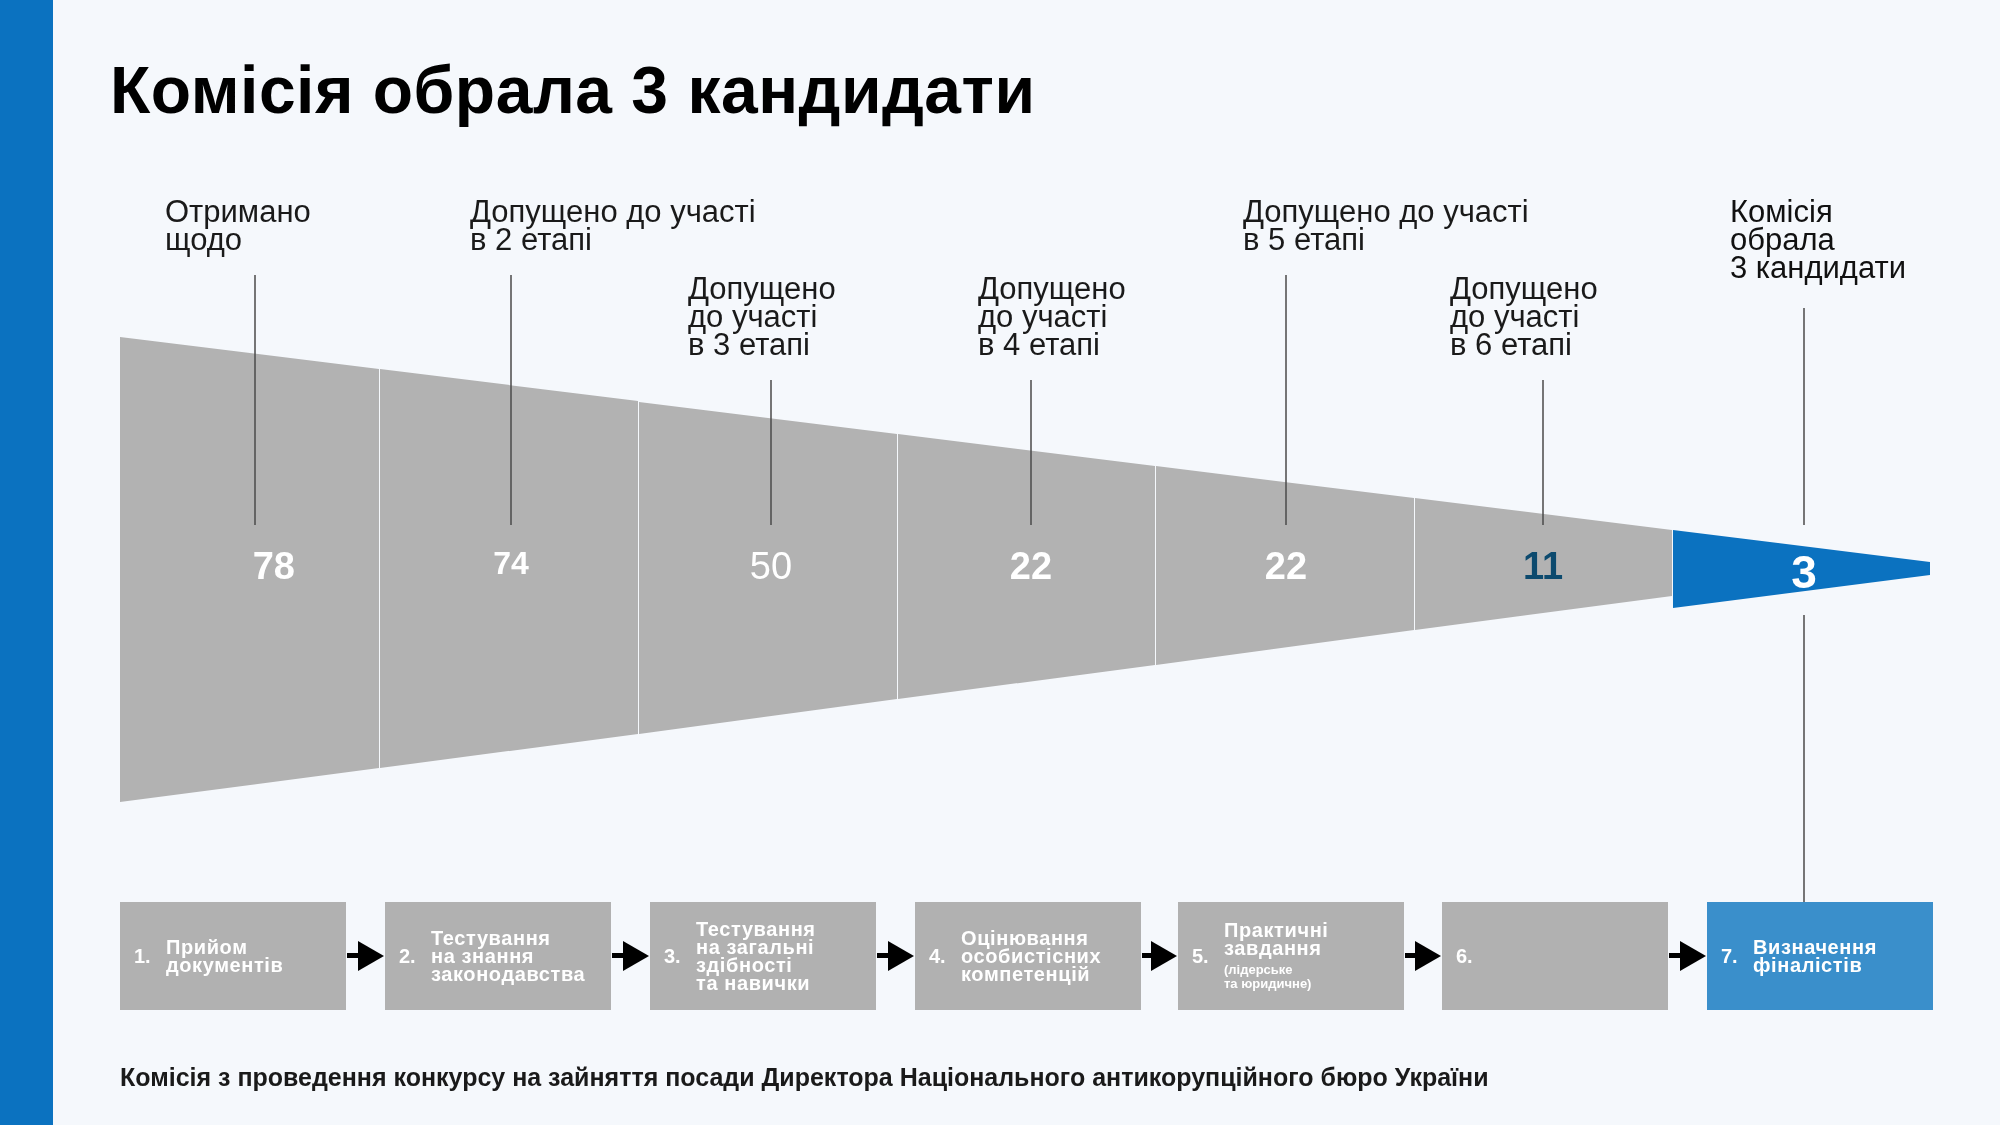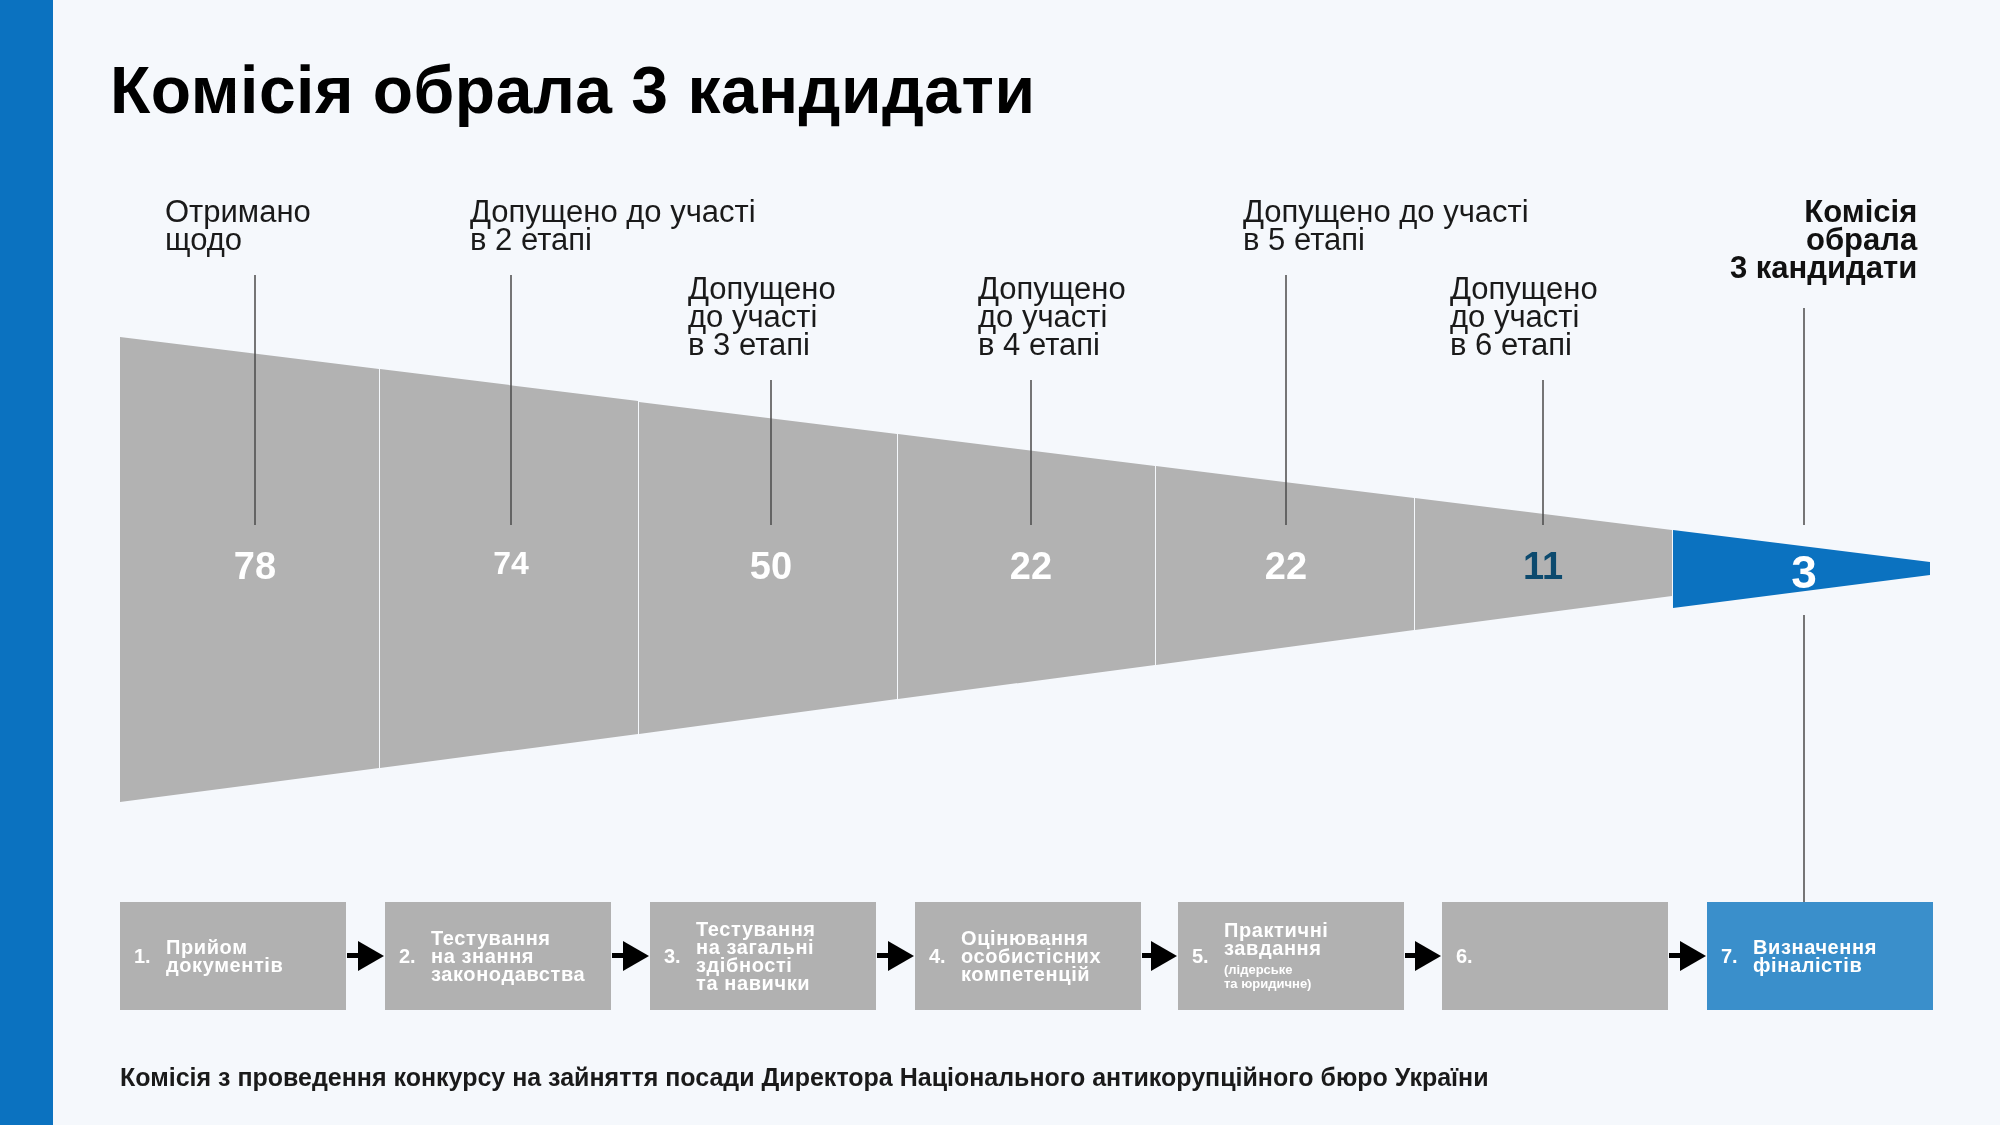--- a/index.html
+++ b/index.html
@@ -5,21 +5,21 @@
   html, body { margin: 0; padding: 0; }
   body {
     width: 2000px; height: 1125px; position: relative; overflow: hidden;
     background: #f5f8fc;
     font-family: "Liberation Sans", "DejaVu Sans", sans-serif;
     color: #111;
   }
   .side-bar { position: absolute; left: 0; top: 0; width: 53px; height: 1125px; background: #0b72c0; }
   .title { position: absolute; left: 110px; top: 54px; font-size: 66px; font-weight: bold; letter-spacing: 0.5px; color: #000; margin: 0; line-height: 1.1; }
   .stage-label { position: absolute; font-size: 31px; line-height: 28px; color: #1a1a1a; white-space: pre-line; margin: 0; }
-  .stage-label.bold { font-weight: bold; color: #111; text-align: right; }
+  .stage-label.bold { font-weight: normal; color: #111; }
   svg.funnel { position: absolute; left: 0; top: 0; }
   .step-box { position: absolute; top: 902px; height: 108px; width: 226px; background: #b1b1b1; color: #fff; display: flex; align-items: center; box-sizing: border-box; padding-left: 14px; }
   .step-box.final { background: #3a8fcb; }
   .step-num { font-size: 20px; font-weight: bold; width: 32px; flex: none; }
   .step-text { font-size: 20px; font-weight: bold; line-height: 18px; letter-spacing: 0.6px; white-space: pre-line; }
   .step-sub { display: block; font-size: 13px; font-weight: bold; line-height: 14px; margin-top: 6px; letter-spacing: 0; white-space: pre-line; }
   .footer { position: absolute; left: 120px; top: 1063px; font-size: 25px; color: #1a1a1a; margin: 0; font-weight: bold; }
 </style>
 </head>
 <body>
@@ -76,23 +76,23 @@
     <rect x="1142" y="953" width="12" height="5"></rect>
       <polygon points="1151,941 1177,956 1151,971"></polygon>
     <rect x="1405" y="953" width="13" height="5"></rect>
       <polygon points="1415,941 1441,956 1415,971"></polygon>
     <rect x="1669" y="953" width="13" height="5"></rect>
       <polygon points="1680,941 1706,956 1680,971"></polygon>
   </g>
 </svg>
 
 <div style="position:absolute;left:0;top:0;">
-  <span style="position:absolute;left:215px;top:545px;width:80px;text-align:center;font-size:38px;font-weight:bold;color:#fff;">78</span>
+  <span style="position:absolute;left:215px;top:545px;width:80px;text-align:right;font-size:38px;font-weight:bold;color:#fff;">78</span>
   <span style="position:absolute;left:471px;top:545px;width:80px;text-align:center;font-size:32px;font-weight:bold;color:#fff;">74</span>
-  <span style="position:absolute;left:731px;top:545px;width:80px;text-align:center;font-size:38px;font-weight:bold;color:#fff;">50</span>
+  <span style="position:absolute;left:731px;top:545px;width:80px;text-align:center;font-size:38px;font-weight:normal;color:#fff;">50</span>
   <span style="position:absolute;left:991px;top:545px;width:80px;text-align:center;font-size:38px;font-weight:bold;color:#fff;">22</span>
   <span style="position:absolute;left:1246px;top:545px;width:80px;text-align:center;font-size:38px;font-weight:bold;color:#fff;">22</span>
   <span style="position:absolute;left:1503px;top:545px;width:80px;text-align:center;font-size:38px;font-weight:bold;color:#0c4a6e;">11</span>
   <span style="position:absolute;left:1764px;top:545px;width:80px;text-align:center;font-size:46px;font-weight:bold;color:#fff;">3</span>
 </div>
 
 <div class="step-box" style="left:120px;">
   <span class="step-num">1.</span>
   <span class="step-text">Прийом
 документів</span>

